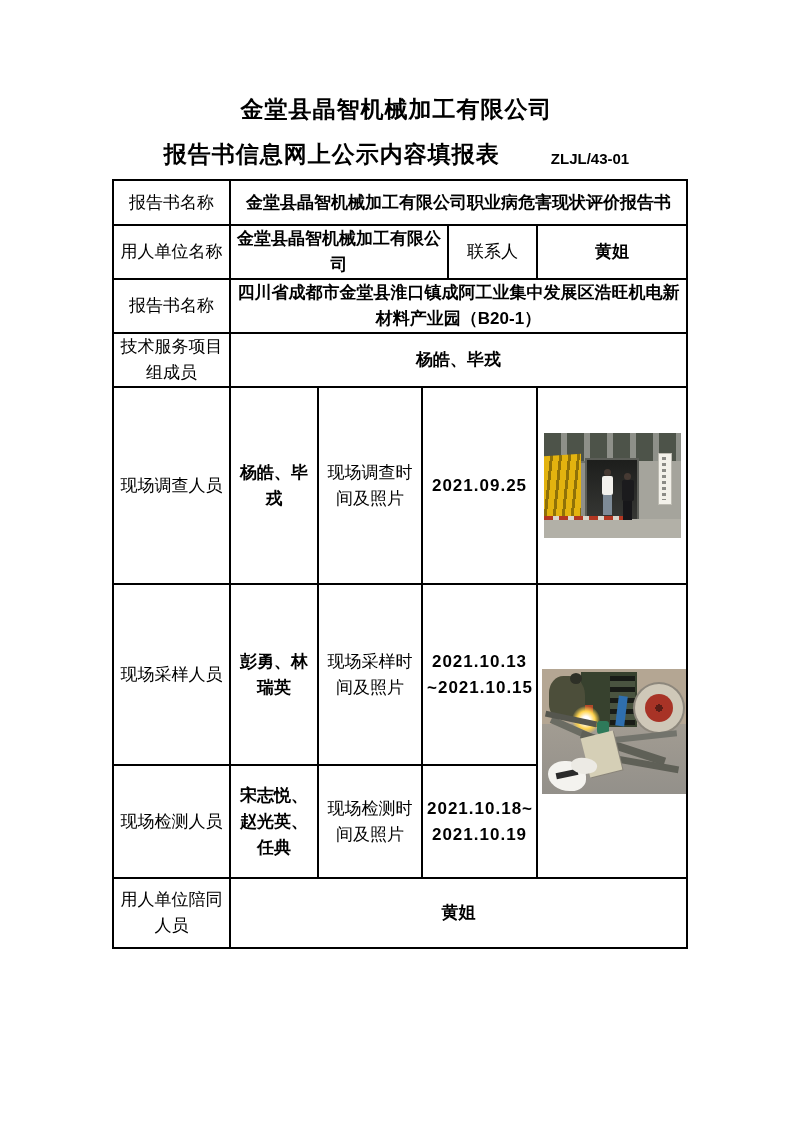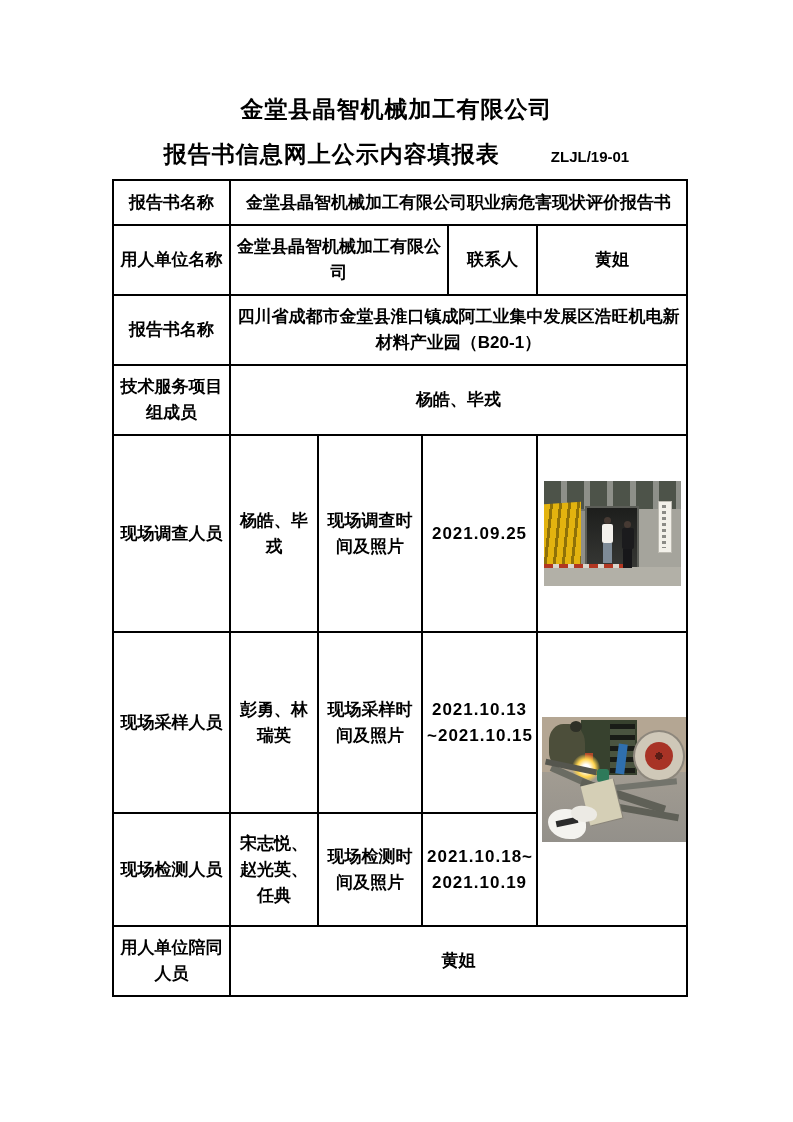--- a/index.html
+++ b/index.html
@@ -6,31 +6,31 @@
   body{
     width:793px;height:1122px;background:#ffffff;overflow:hidden;
     font-family:"Liberation Sans","DejaVu Sans",sans-serif;color:#000;
   }
   .page{position:relative;width:793px;height:1122px;}
   .company-title{
     margin:96px 0 0 0;text-align:center;
     font-size:23px;font-weight:700;letter-spacing:1px;line-height:26px;
   }
   .subtitle-row{
-    margin-top:20px;display:flex;justify-content:center;align-items:center;gap:51px;
+    margin-top:20px;display:flex;justify-content:center;align-items:flex-end;gap:51px;
   }
   .form-title{font-size:23px;font-weight:700;letter-spacing:1px;line-height:25px;}
   .form-code{font-size:15px;font-weight:700;margin-top:4px;letter-spacing:0;}
   table.report{
     border-collapse:collapse;table-layout:fixed;
     margin:12px 0 0 112px;width:576px;
   }
   table.report td{
-    border:2px solid #000;padding:8px 4px;text-align:center;vertical-align:middle;
-    font-size:17px;line-height:26px;overflow:hidden;font-weight:bold;
+    border:2px solid #000;padding:0 4px;text-align:center;vertical-align:middle;
+    font-size:17px;line-height:26px;overflow:hidden;
   }
   td.lbl{font-weight:400;}
   td.val{font-weight:700;white-space:pre-line;}
   td.date{letter-spacing:1px;}
   tr.r1{height:45px;} tr.r2{height:52px;} tr.r3{height:53px;} tr.r4{height:52px;}
   tr.r5{height:197px;} tr.r6{height:181px;} tr.r7{height:113px;} tr.r8{height:70px;}
   td.photo-cell{vertical-align:top;padding:3px 0 0 0;}
   .photo{position:relative;margin:0 auto;overflow:hidden;}
   
   .photo1{width:137px;height:105px;background:#8f8f89;}
@@ -95,21 +95,21 @@
 </style>
 </head>
 <body>
 
 <div class="page">
 
   <div class="company-title">金堂县晶智机械加工有限公司</div>
 
   <div class="subtitle-row">
     <span class="form-title">报告书信息网上公示内容填报表</span>
-    <span class="form-code">ZLJL/19-01</span>
+    <span class="form-code">ZLJL/43-01</span>
   </div>
 
   <table class="report">
     <colgroup>
       <col style="width:117px">
         <col style="width:88px">
         <col style="width:104px">
       <col style="width:26px">
         <col style="width:89px">
         <col style="width:150px">

